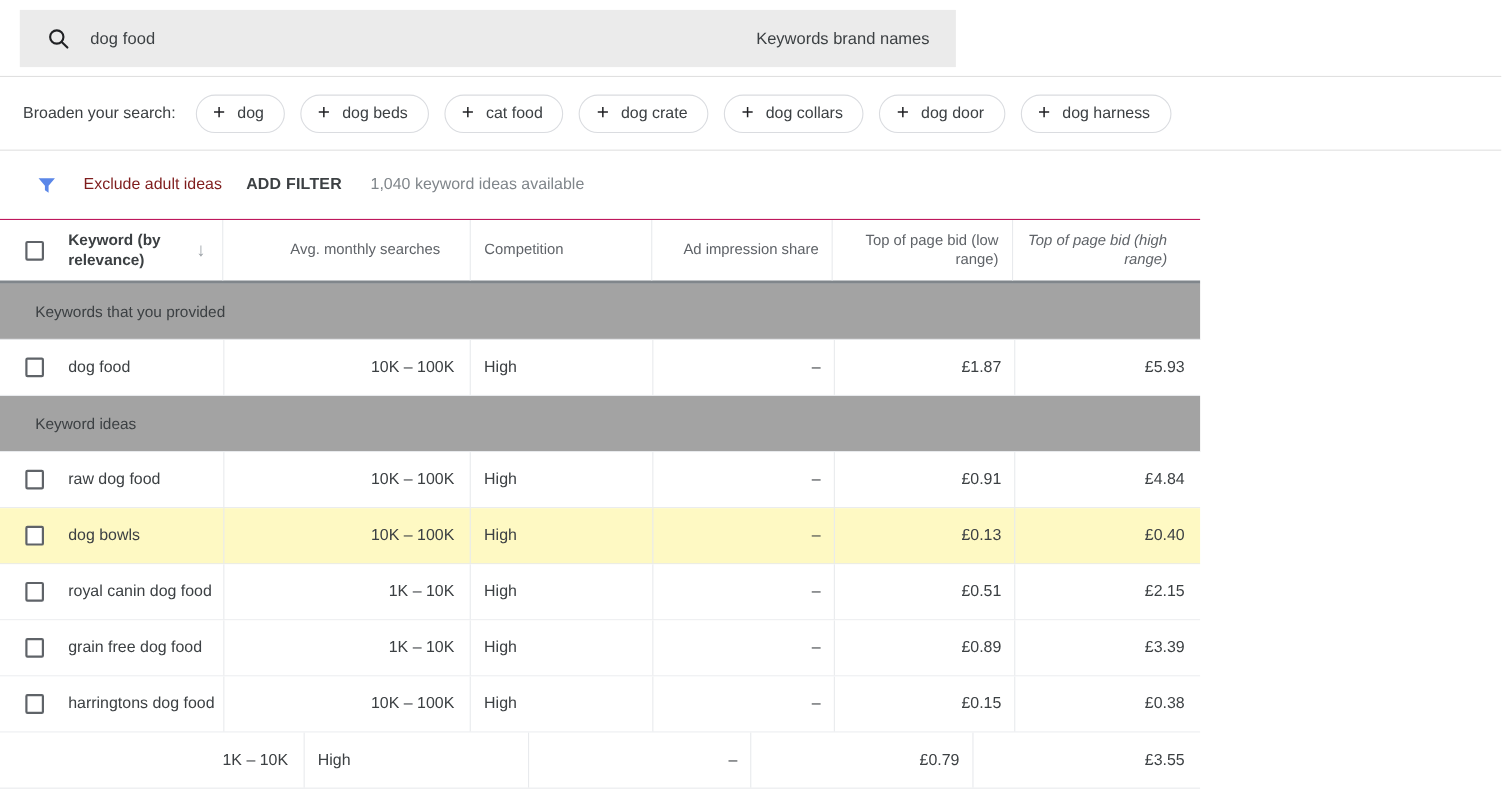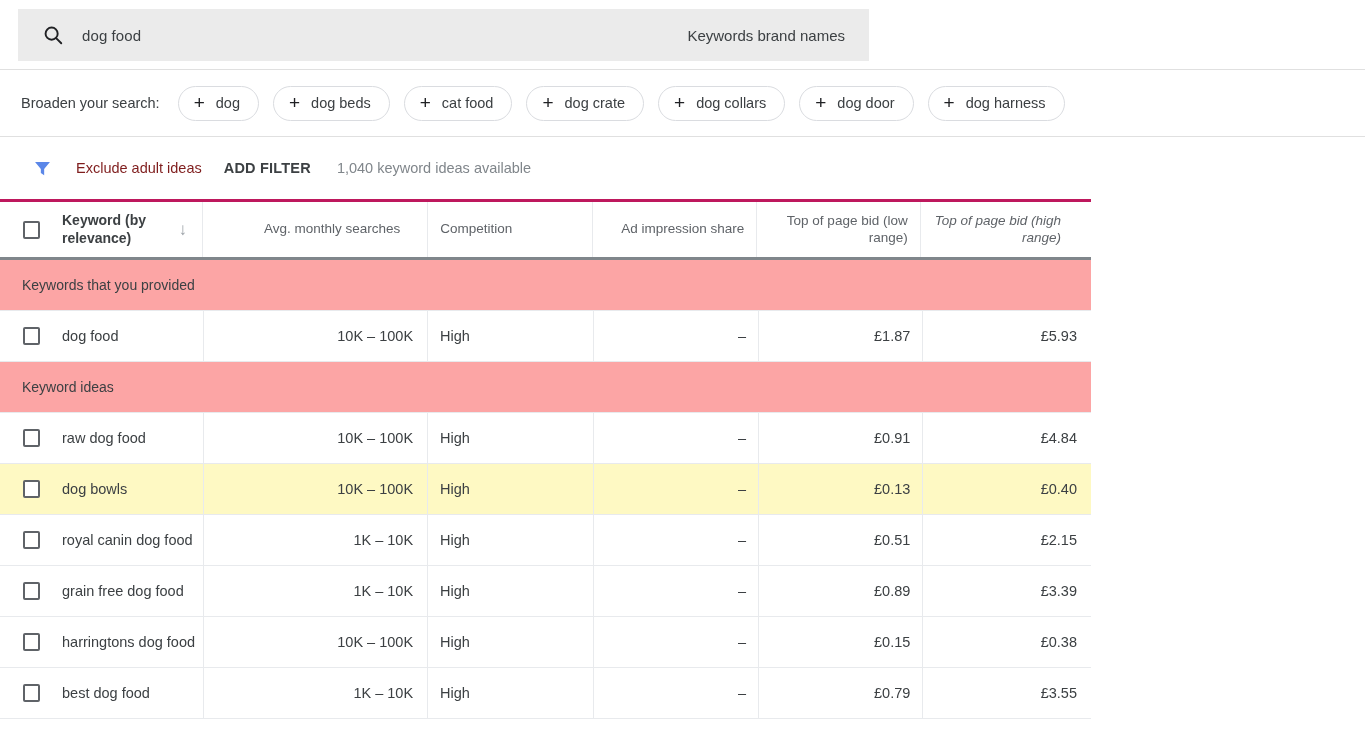--- a/index.html
+++ b/index.html
@@ -129,21 +129,21 @@
   }
   .ideas-count {
     font-size: 14.5px;
     color: #80868b;
     white-space: nowrap;
   }
 
   
   .table {
     width: 1091px;
-    border-top: 3px solid #be185d;
+    border-top: 1px solid #be185d;
   }
   .thead {
     display: flex;
     height: 58px;
     border-bottom: 3px solid #80868b;
     box-sizing: border-box;
     background: #fff;
   }
   .th, .td {
     box-sizing: border-box;
@@ -212,23 +212,23 @@
   .kw-cell-text {
     flex: 1 1 auto;
     font-size: 14.5px;
     color: #3c4043;
   }
 
   .section-row {
     height: 51px;
     display: flex;
     align-items: center;
-    background: #fca5a5;
+    background: #a3a3a3;
     border-bottom: 1px solid #e8eaed;
-    padding-left: 22px;
+    padding-left: 32px;
     font-size: 14px;
     color: #3c4043;
     box-sizing: border-box;
   }
   .trow {
     display: flex;
     height: 51px;
     border-bottom: 1px solid #e8eaed;
     box-sizing: border-box;
     background: #fff;
@@ -390,26 +390,20 @@
           </span>
           <span class="kw-cell-text">harringtons dog food</span>
         </div>
         <div class="td c1">10K – 100K</div>
         <div class="td c2">High</div>
         <div class="td c3">–</div>
         <div class="td c4">£0.15</div>
         <div class="td c5">£0.38</div>
       </div>
       <div class="trow">
-        <div class="td c0">
-          <span class="cb-wrap">
-            <span class="checkbox"></span>
-          </span>
-          <span class="kw-cell-text">best dog food</span>
-        </div>
         <div class="td c1">1K – 10K</div>
         <div class="td c2">High</div>
         <div class="td c3">–</div>
         <div class="td c4">£0.79</div>
         <div class="td c5">£3.55</div>
       </div>
     </div>
 </div>
 
 </body></html>

